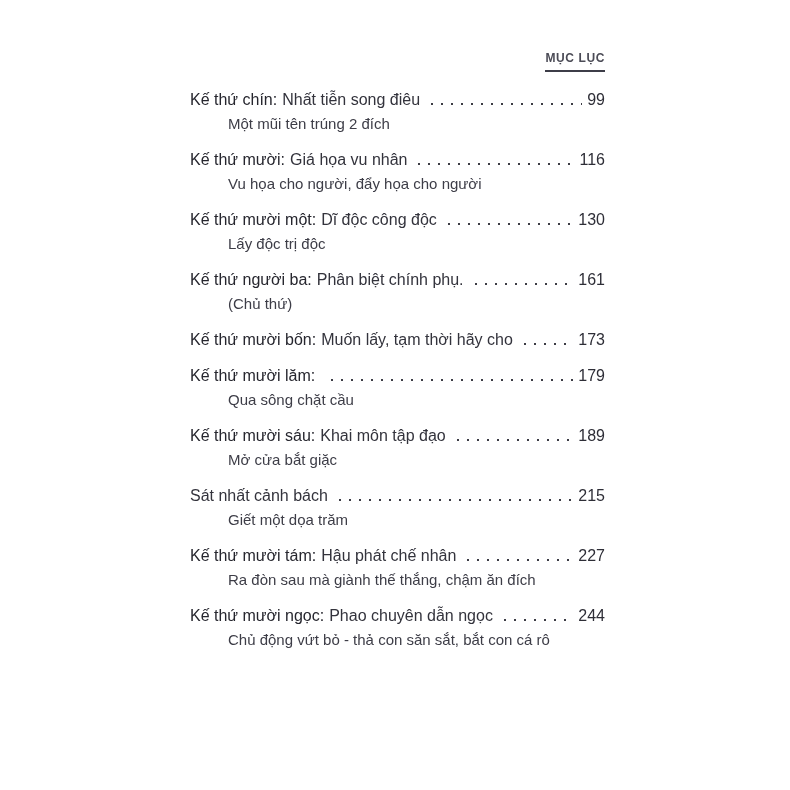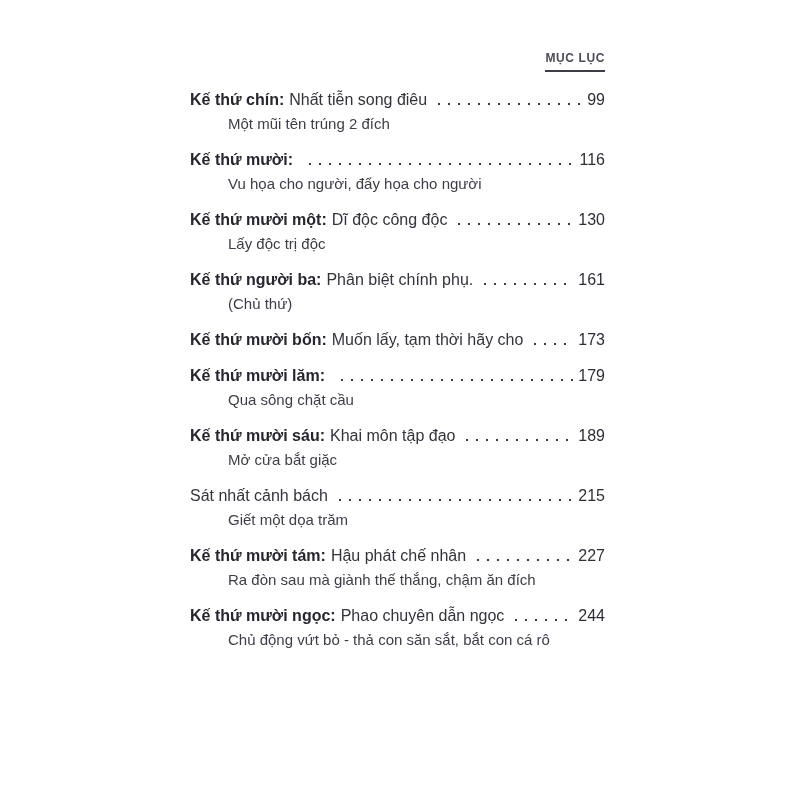--- a/index.html
+++ b/index.html
@@ -41,21 +41,21 @@
   }
   .entry { margin-bottom: 13px; }
   .entry-line {
     display: flex;
     align-items: baseline;
     font-size: 16px;
     line-height: 23px;
     white-space: nowrap;
   }
   .entry-label {
-    font-weight: 700;
+    font-weight: 400;
     color: #26262e;
     margin-right: 5px;
     flex: 0 0 auto;
   }
   .entry-title {
     color: #33333c;
     flex: 0 0 auto;
   }
   .dots {
     flex: 1 1 auto;
@@ -113,20 +113,21 @@
           <span class="entry-title">Nhất tiễn song điêu</span>
           <span class="dots"></span>
           <span class="entry-page">99</span>
         </div>
         <div class="entry-subtitle">Một mũi tên trúng 2 đích</div>
       </div>
 
       <div class="entry">
         <div class="entry-line">
           <span class="entry-label">Kế thứ mười:</span>
+          <span class="entry-title">Giá họa vu nhân</span>
           <span class="dots"></span>
           <span class="entry-page">116</span>
         </div>
         <div class="entry-subtitle">Vu họa cho người, đẩy họa cho người</div>
       </div>
 
       <div class="entry">
         <div class="entry-line">
           <span class="entry-label">Kế thứ mười một:</span>
           <span class="entry-title">Dĩ độc công độc</span>

